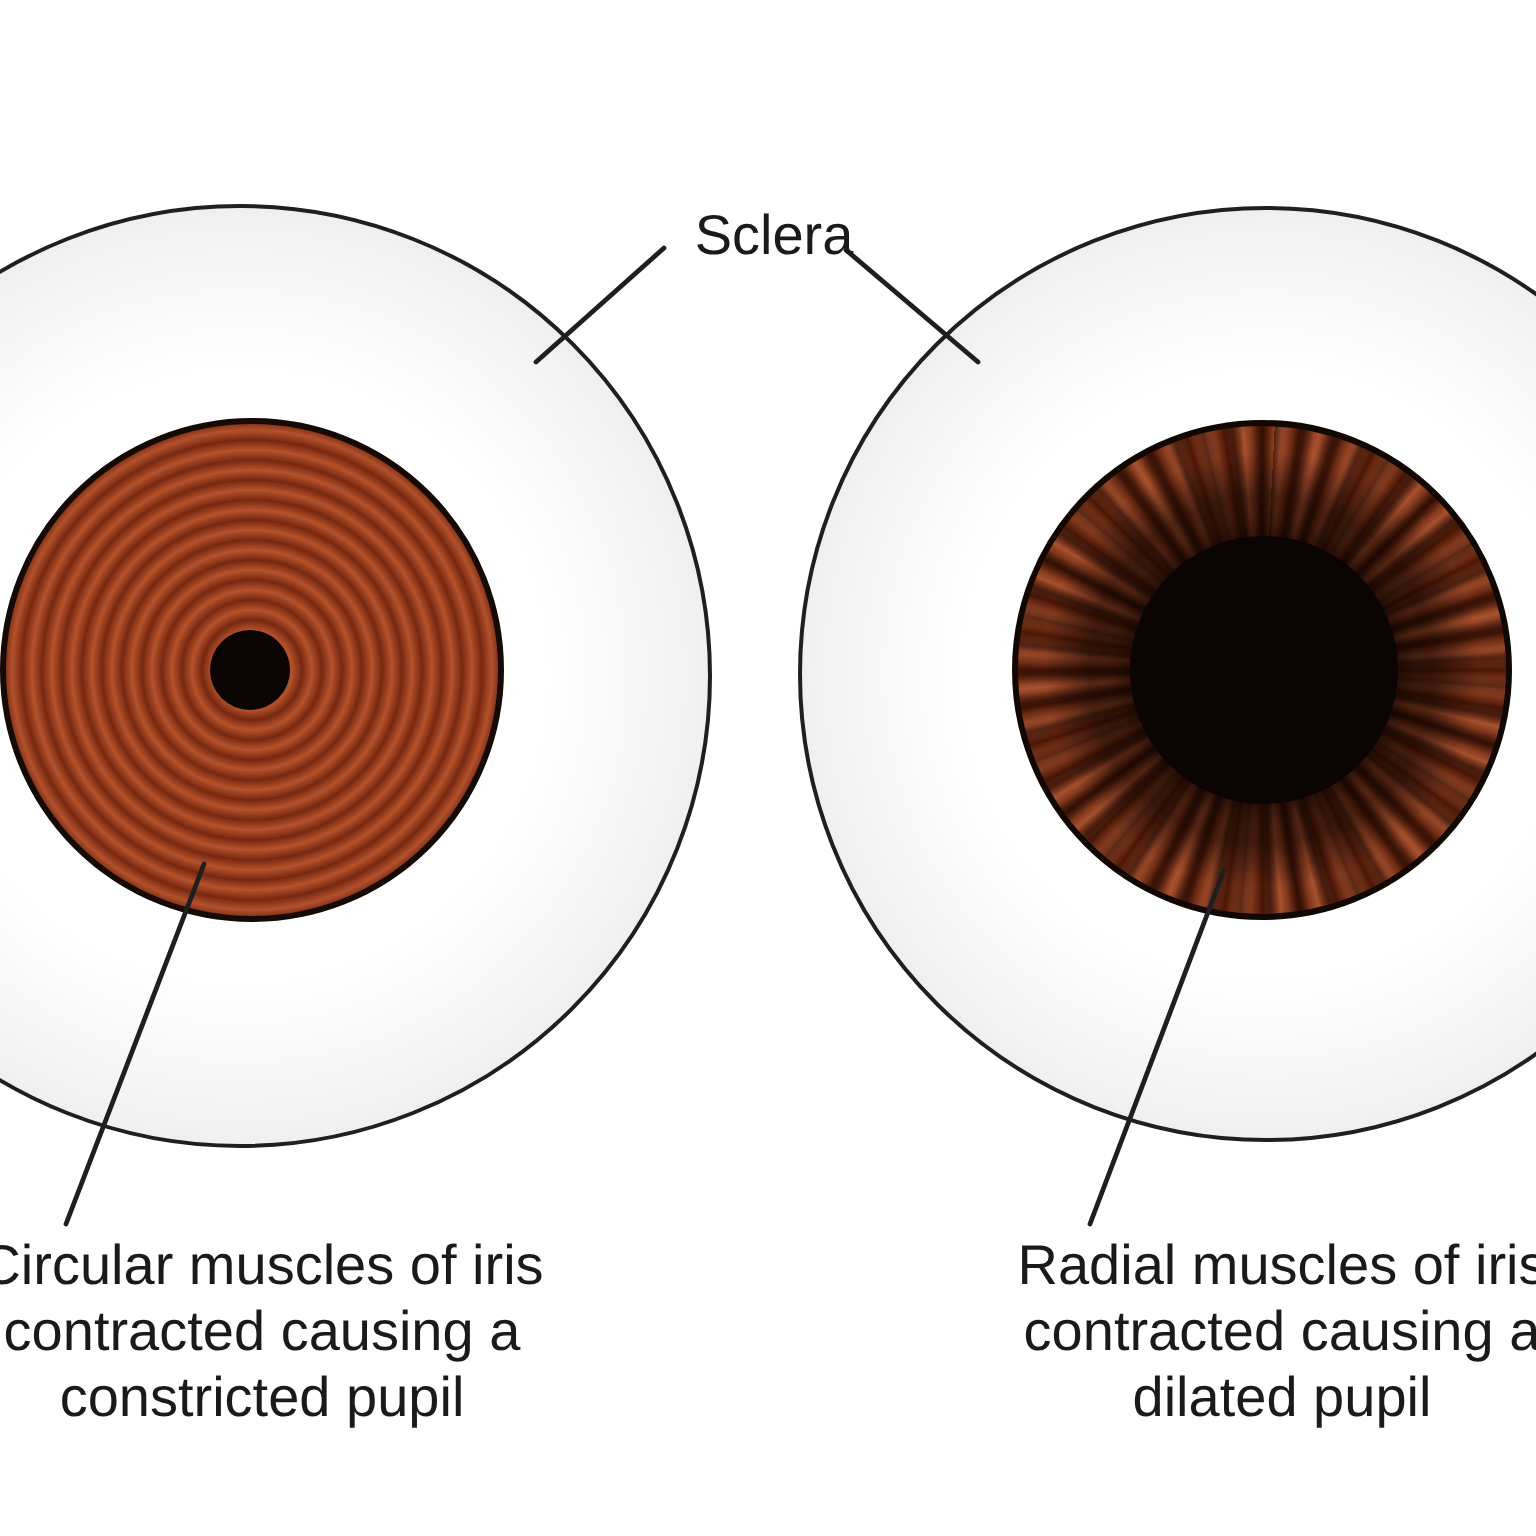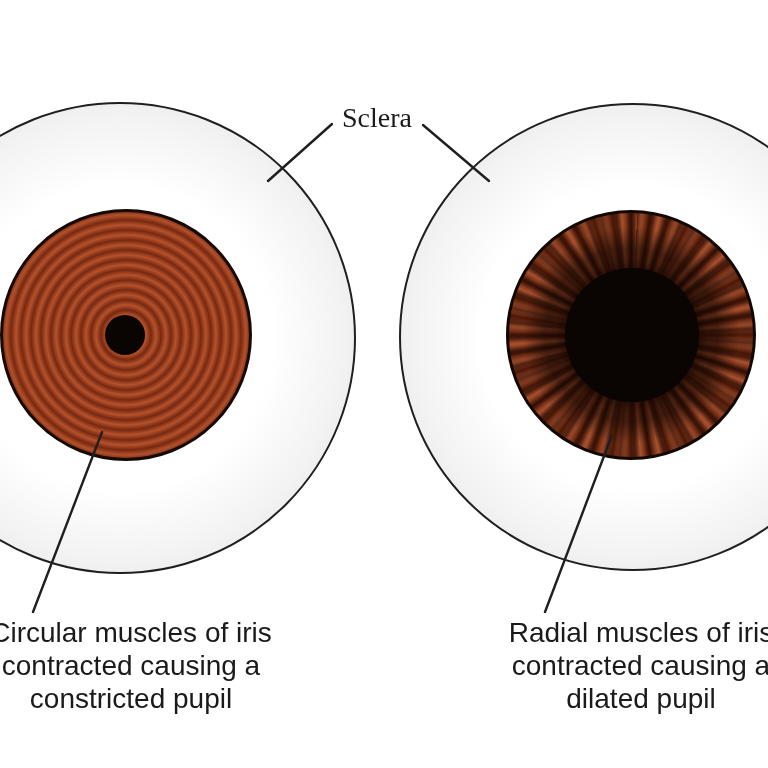--- a/index.html
+++ b/index.html
@@ -87,25 +87,24 @@
 
   
   .label {
     position: absolute;
     color: var(--text, #1a1a1a);
     font-size: 28px;
     white-space: pre-line;
     text-align: center;
   }
   .sclera-label {
-    left: 377px; top: 103px;
+    left: 387px; top: 103px;
     transform: translateX(-50%);
     white-space: nowrap;
     line-height: 1.1;
-    font-family: Liberation Serif, serif;
   }
   .caption { line-height: 33px; width: 322px; top: 616px; }
   .caption.left-caption  { left: -30px; }
   .caption.right-caption { left: 480px; }
 </style>
 </head>
 <body>
 
 <div>
 

